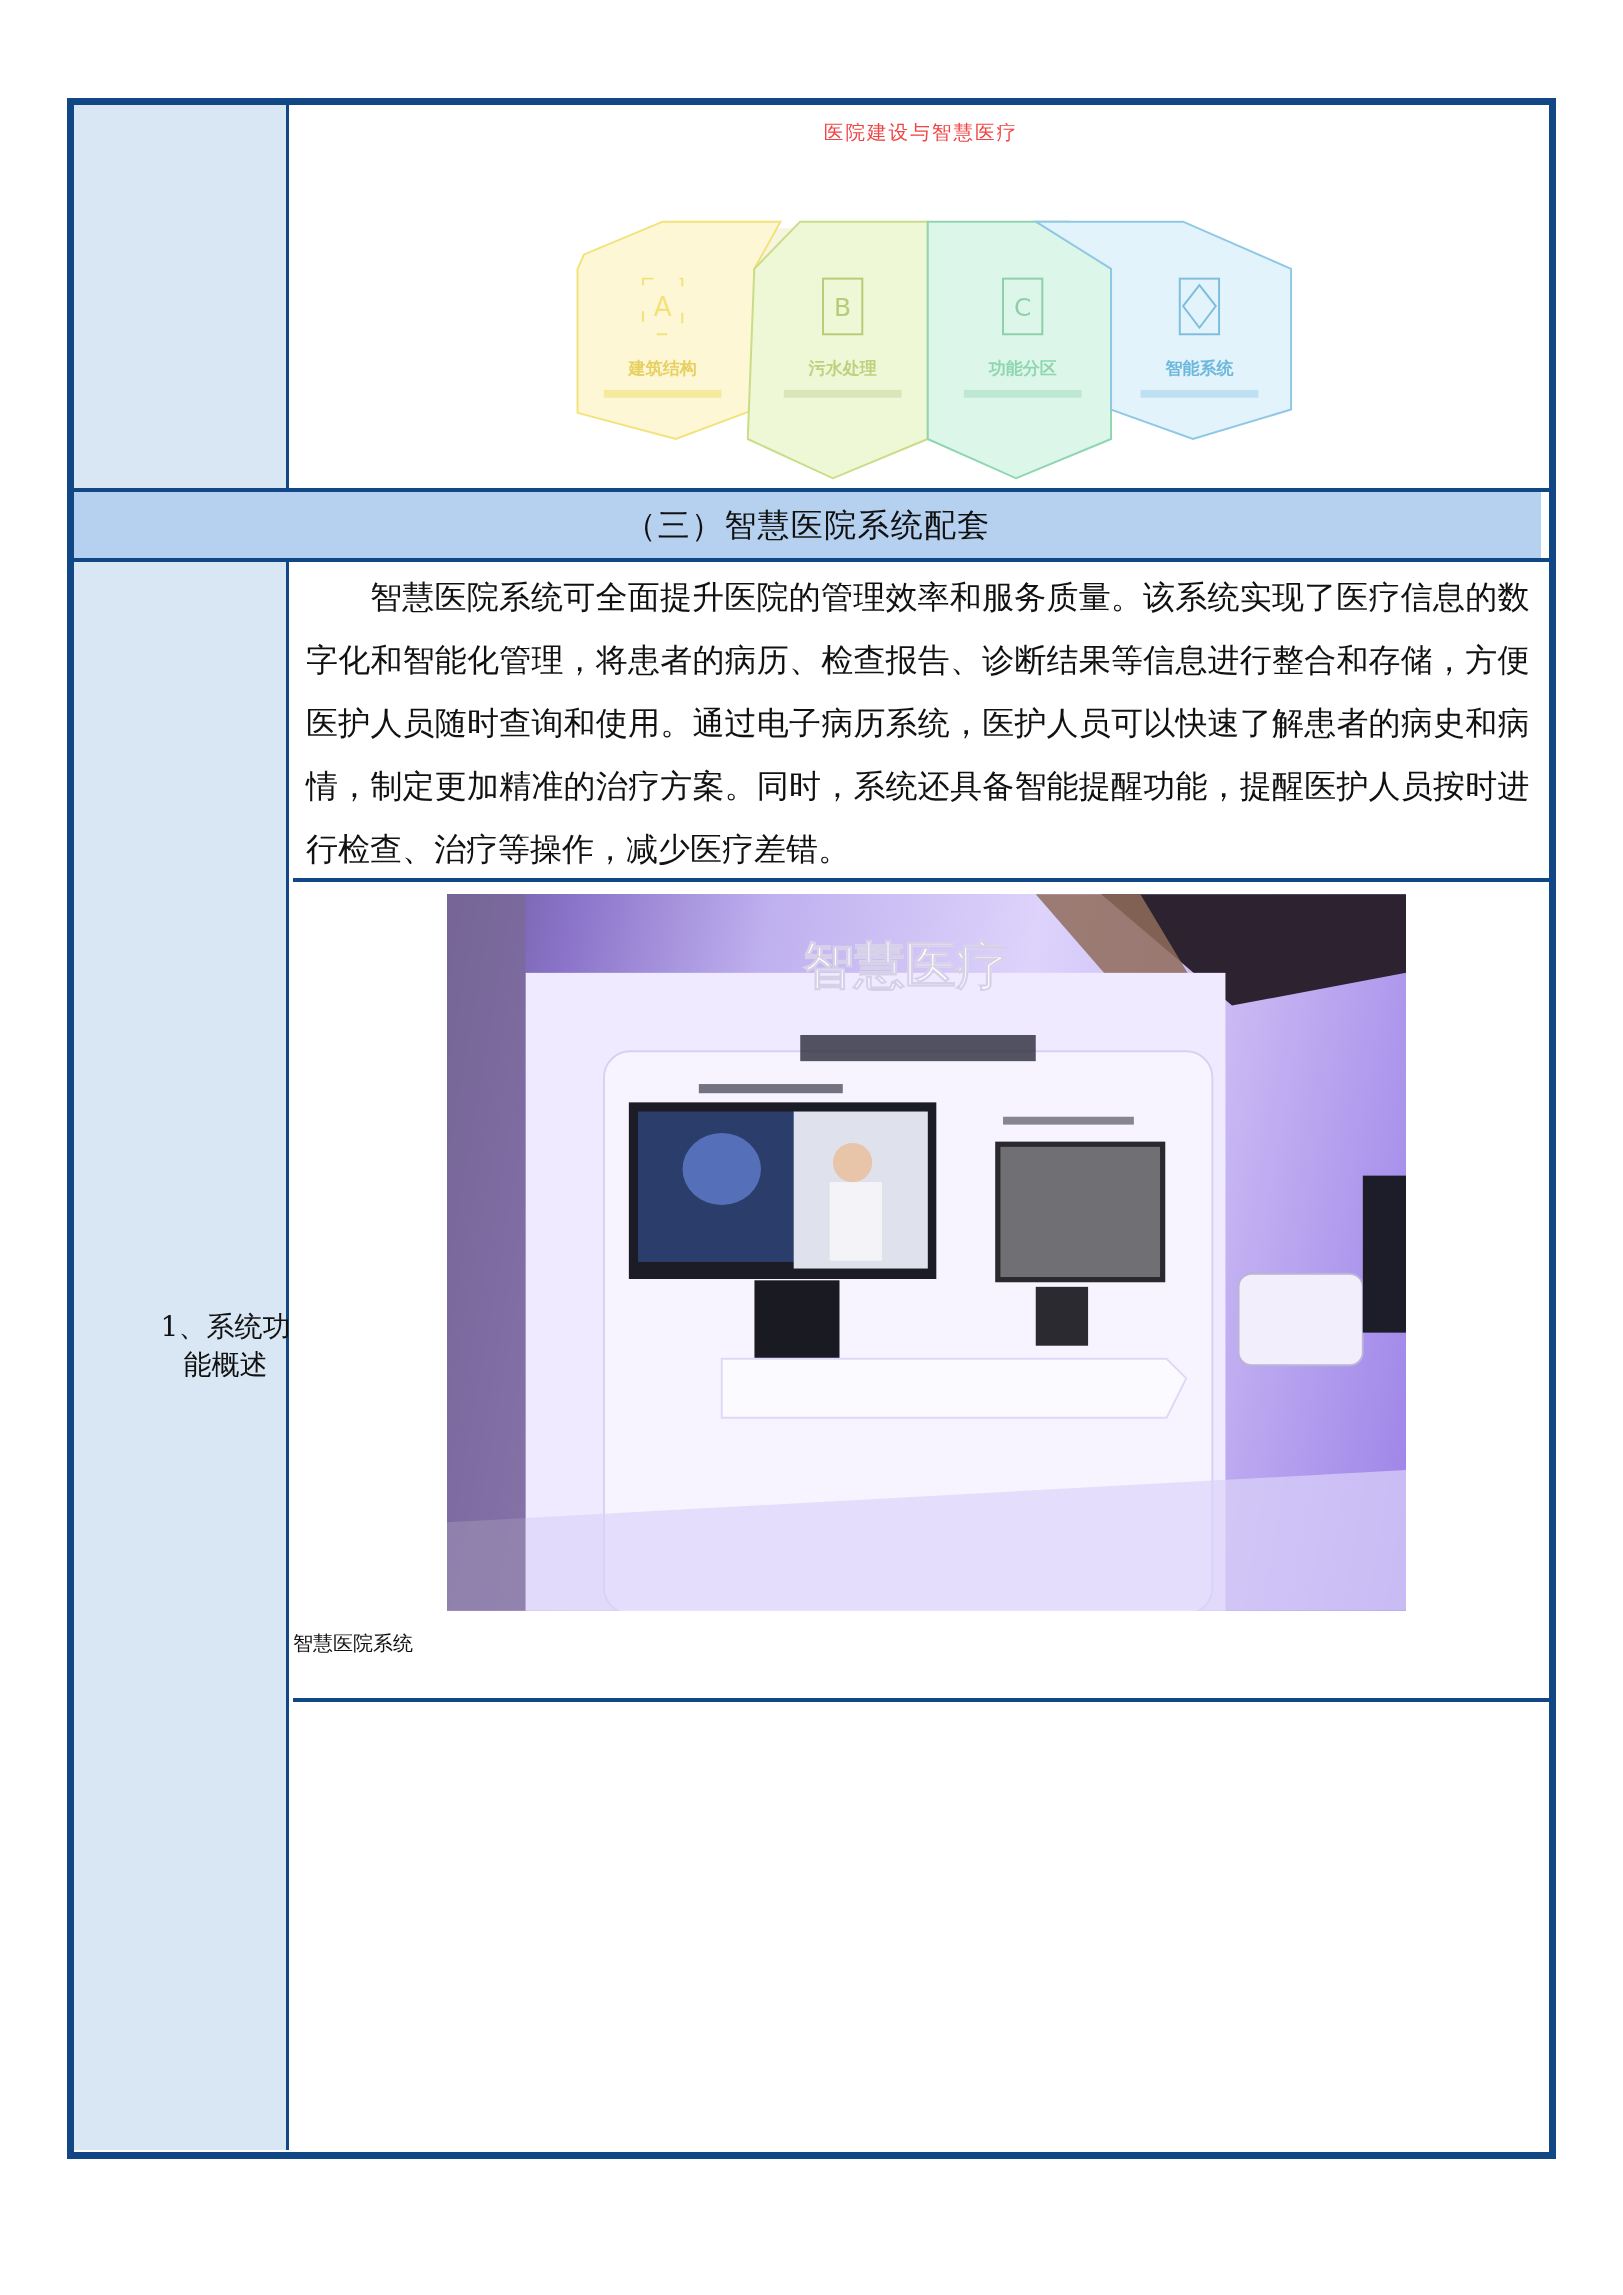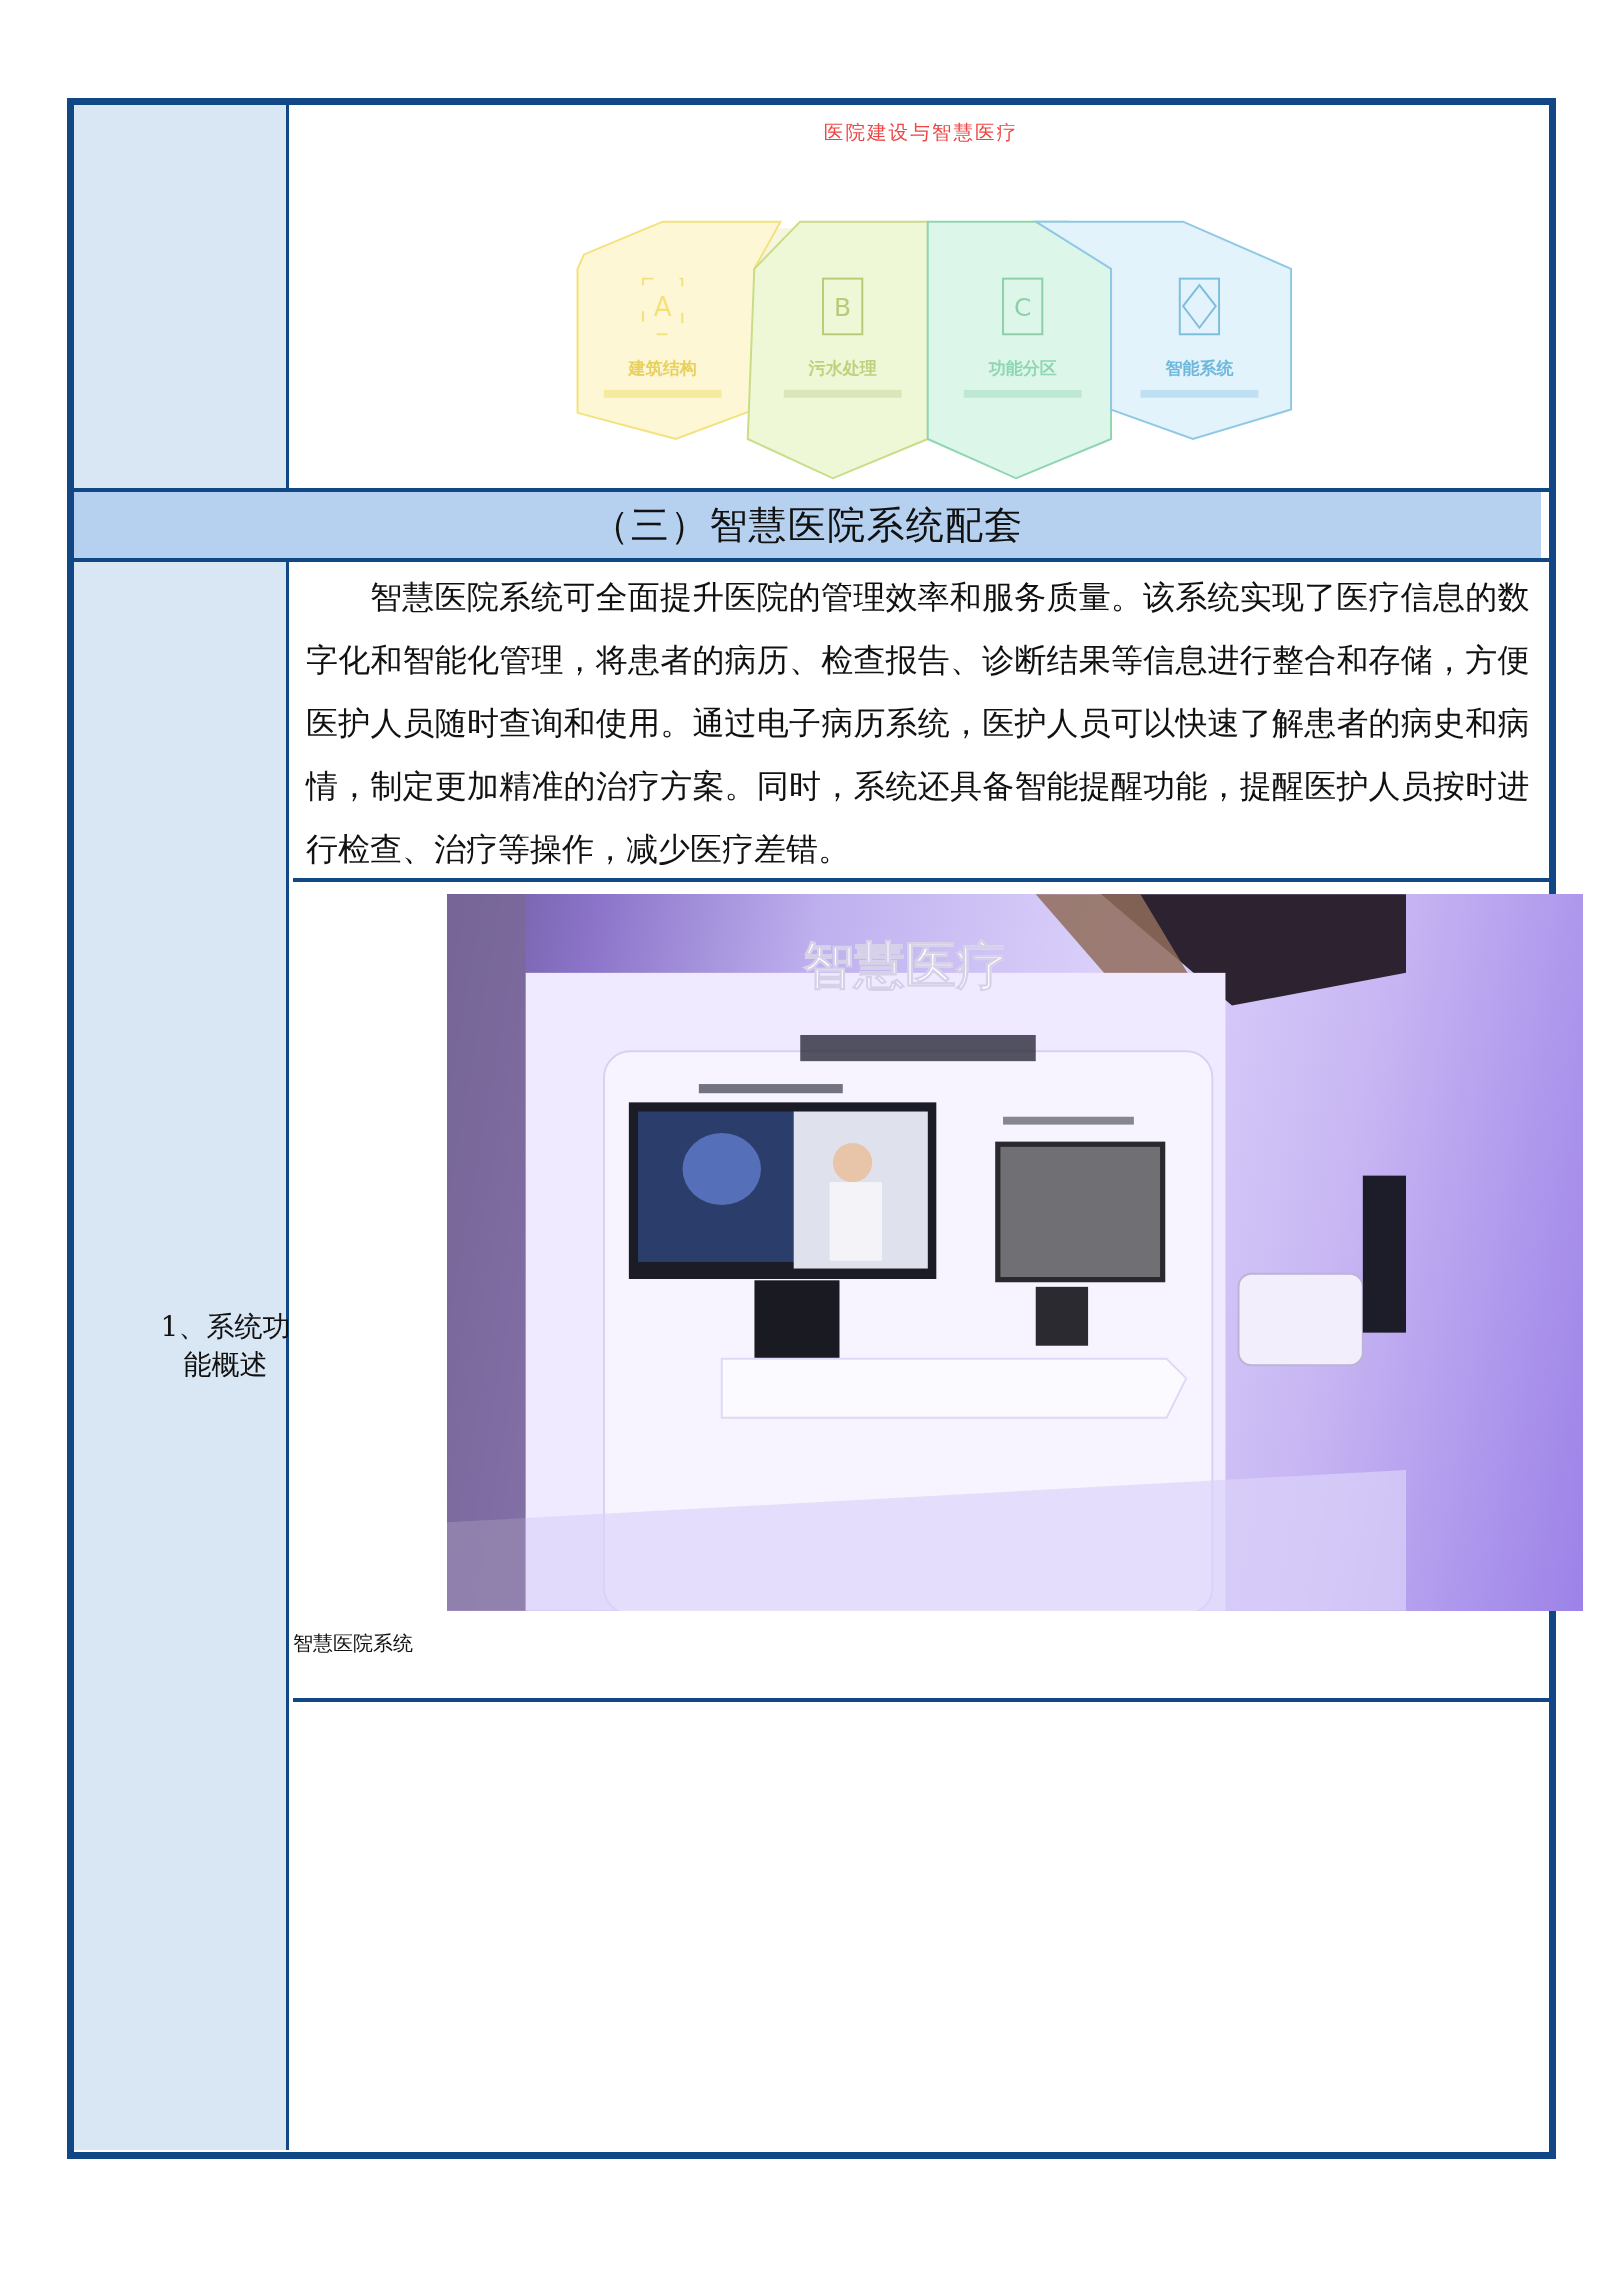--- a/index.html
+++ b/index.html
@@ -6,30 +6,30 @@
   body { width: 1623px; height: 2295px; position: relative; overflow: hidden;
          font-family: "DejaVu Serif", "Liberation Serif", serif; color: #111; }
   .frame { position: absolute; left: 67px; top: 98px; width: 1489px; height: 2061px;
            box-sizing: border-box; border: 7.9px solid #124785; background: #fff; }
   .leftcol { position: absolute; left: 0; top: 0; width: 215px; background: #d9e6f4;
              box-sizing: border-box; border-right: 3.9px solid #124785; }
   .hline { position: absolute; left: 219px; right: 0; height: 3.9px; background: #124785; }
   .fullline { position: absolute; left: 0; right: 0; height: 3.9px; background: #124785; }
   .section-header { position: absolute; left: 0; right: 8px; top: 387px; height: 67px;
                     background: #b5d1ef; display: flex; align-items: center; justify-content: center;
-                    font-size: 38px; letter-spacing: 1.3px; }
+                    font-size: 32px; letter-spacing: 1.3px; }
   .diagram-area { position: absolute; left: 219px; top: 0; right: 0; height: 383px; }
   .diagram-title { position: absolute; left: 0; right: 0; top: 14.4px; text-align: center;
                    font-size: 19.6px; color: #ef4444; font-family: "DejaVu Sans", sans-serif; letter-spacing: 2px; }
   .diagram-svg { position: absolute; left: 278px; top: 72px; }
   .para { position: absolute; left: 232px; right: 19.6px; font-size: 32px; line-height: 63px;
           text-align: justify; text-indent: 2em; }
   .para1 { top: 461px; }
   .para2 { top: 1597px; }
-  .photo { position: absolute; left: 373px; top: 789px; width: 1136px; height: 717px; overflow: hidden;
+  .photo { position: absolute; left: 373px; top: 789px; width: 959px; height: 717px; overflow: hidden;
            background: linear-gradient(100deg, #6a5a9a 0%, #8b74c9 12%, #bfb0ef 30%, #ddd3fb 55%, #c8b7f3 75%, #9c82e8 100%); }
   .caption { position: absolute; left: 219px; right: 0; top: 1525px; text-align: left; font-size: 20px; }
   .side-label { position: absolute; left: 0; width: 215px; top: 1203px; text-align: center;
                 font-size: 28px; line-height: 38px; padding-left: 44px; }
 </style>
 </head>
 <body>
 
 <div class="frame">
 

